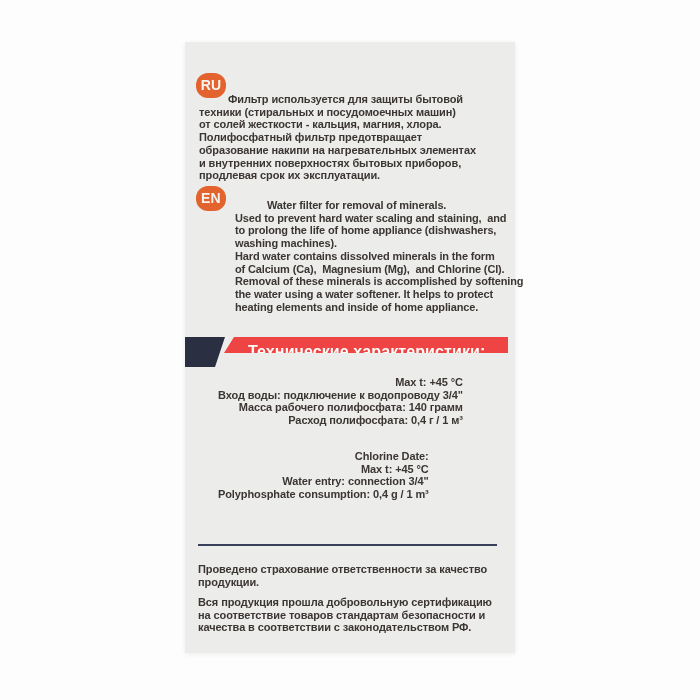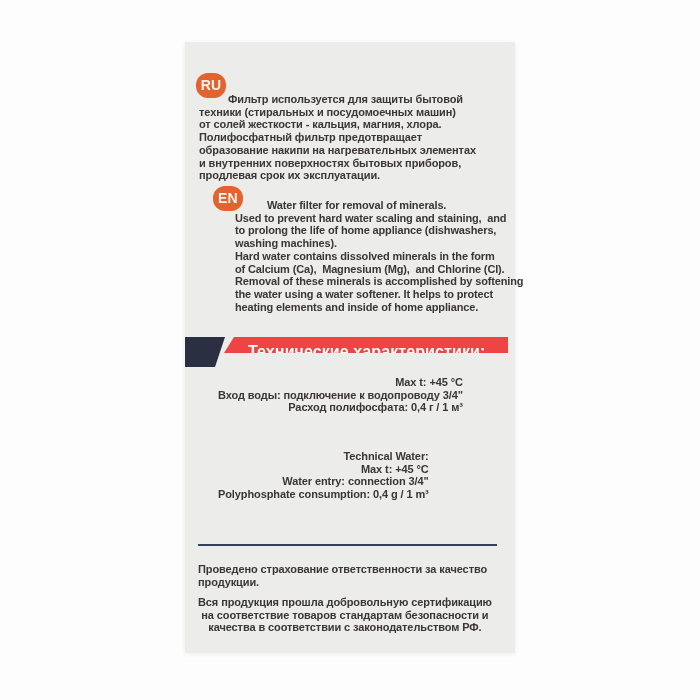--- a/index.html
+++ b/index.html
@@ -23,21 +23,21 @@
     background: #e2632e;
     border-radius: 12px;
     color: #f7f4f0;
     font-weight: 700;
     font-size: 14px;
     line-height: 25px;
     text-align: center;
     letter-spacing: 0.2px;
   }
   .badge-ru { left: 11px; top: 31px; }
-  .badge-en { left: 28px; top: 144px; }
+  .badge-en { left: 11px; top: 144px; }
   .para {
     position: absolute;
     color: #3b3633;
     font-weight: 700;
     font-size: 11px;
     line-height: 12.7px;
     letter-spacing: -0.1px;
     white-space: pre;
   }
   .para-ru { left: 14px; top: 44px; text-indent: 29px; margin-top: 7px; }
@@ -89,21 +89,21 @@
     position: absolute;
     left: 13px;
     color: #3b3633;
     font-weight: 700;
     font-size: 11px;
     line-height: 12.7px;
     letter-spacing: -0.1px;
     white-space: pre;
   }
   .note-insurance { top: 521px; }
-  .note-certification { top: 554px; text-align: center; }
+  .note-certification { top: 554px; }
 </style>
 </head>
 <body>
 
 <div class="card">
 
   <div class="badge badge-ru">RU</div>
 
   <div class="para para-ru">Фильтр используется для защиты бытовой
 техники (стиральных и посудомоечных машин)
@@ -127,25 +127,26 @@
 
   <div class="banner-dark"></div>
 
   <div class="banner-orange">
     <span class="banner-title">Технические характеристики:</span>
   </div>
 
   <div class="specs specs-ru">
     <div class="line">Max t: +45 °C</div>
     <div class="line">Вход воды: подключение к водопроводу 3/4"</div>
+    <div class="line">Масса рабочего полифосфата: 140 грамм</div>
     <div class="line">Расход полифосфата: 0,4 г / 1 м³</div>
   </div>
 
   <div class="specs specs-en">
-    <div class="line">Technical Water:</div>
+    <div class="line">Chlorine Date:</div>
     <div class="line">Max t: +45 °C</div>
     <div class="line">Water entry: connection 3/4"</div>
     <div class="line">Polyphosphate consumption: 0,4 g / 1 m³</div>
   </div>
 
   <div class="divider"></div>
 
   <div class="footer-note note-insurance">Проведено страхование ответственности за качество
 продукции.</div>
 

